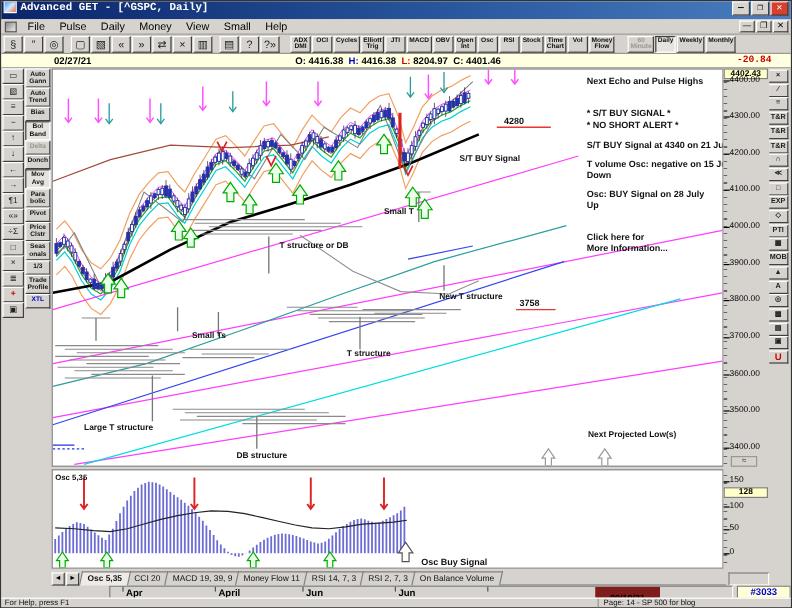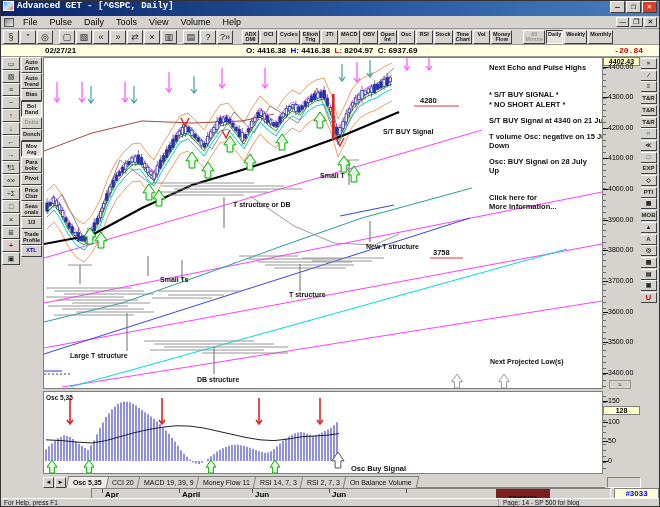--- a/index.html
+++ b/index.html
@@ -85,21 +85,21 @@
     <span>Advanced GET - [^GSPC, Daily]</span>
     <span class="winbtns">
       <span class="wbtn">—</span>
       <span class="wbtn">❐</span>
       <span class="wbtn close">✕</span>
     </span>
   </div>
 
   <div class="menubar">
     <span class="mdiicon"></span>
-    <span id="menu-items"><span class="mitem">File</span><span class="mitem">Pulse</span><span class="mitem">Daily</span><span class="mitem">Tools</span><span class="mitem">View</span><span class="mitem">Volume</span><span class="mitem">Help</span></span>
+    <span id="menu-items"><span class="mitem">File</span><span class="mitem">Pulse</span><span class="mitem">Daily</span><span class="mitem">Money</span><span class="mitem">View</span><span class="mitem">Small</span><span class="mitem">Help</span></span>
     <span class="mbtns">
       <span class="mbtn">—</span>
       <span class="mbtn">❐</span>
       <span class="mbtn">✕</span>
     </span>
   </div>
 
   <div class="toolbar">
     <span id="tb-icons" style="display:flex;">
         <span class="tbtn">§</span>
@@ -147,21 +147,21 @@
         <span class="ibtn">Monthly</span>
       </span>
   </div>
 
   <div class="quotebar">
     <span class="qdate">02/27/21</span>
     <span class="qmid">
       <span>O:</span> <span>4416.38</span>&nbsp;
       <span class="hi">H:</span> <span>4416.38</span>&nbsp;
       <span class="lo">L:</span> <span>8204.97</span>&nbsp;
-      <span>C:</span> <span>6937.69</span>
+      <span>C:</span> <span>4401.46</span>
     </span>
     <span class="qchg">-20.84</span>
   </div>
 
   <div class="leftpanel" id="left-panel">
       <span class="licon" style="top: 0px;">▭</span>
       <span class="licon" style="top: 13px;">▧</span>
       <span class="licon" style="top: 26px;">≡</span>
       <span class="licon" style="top: 39px;">~</span>
       <span class="licon" style="top: 52px;">↑</span>

